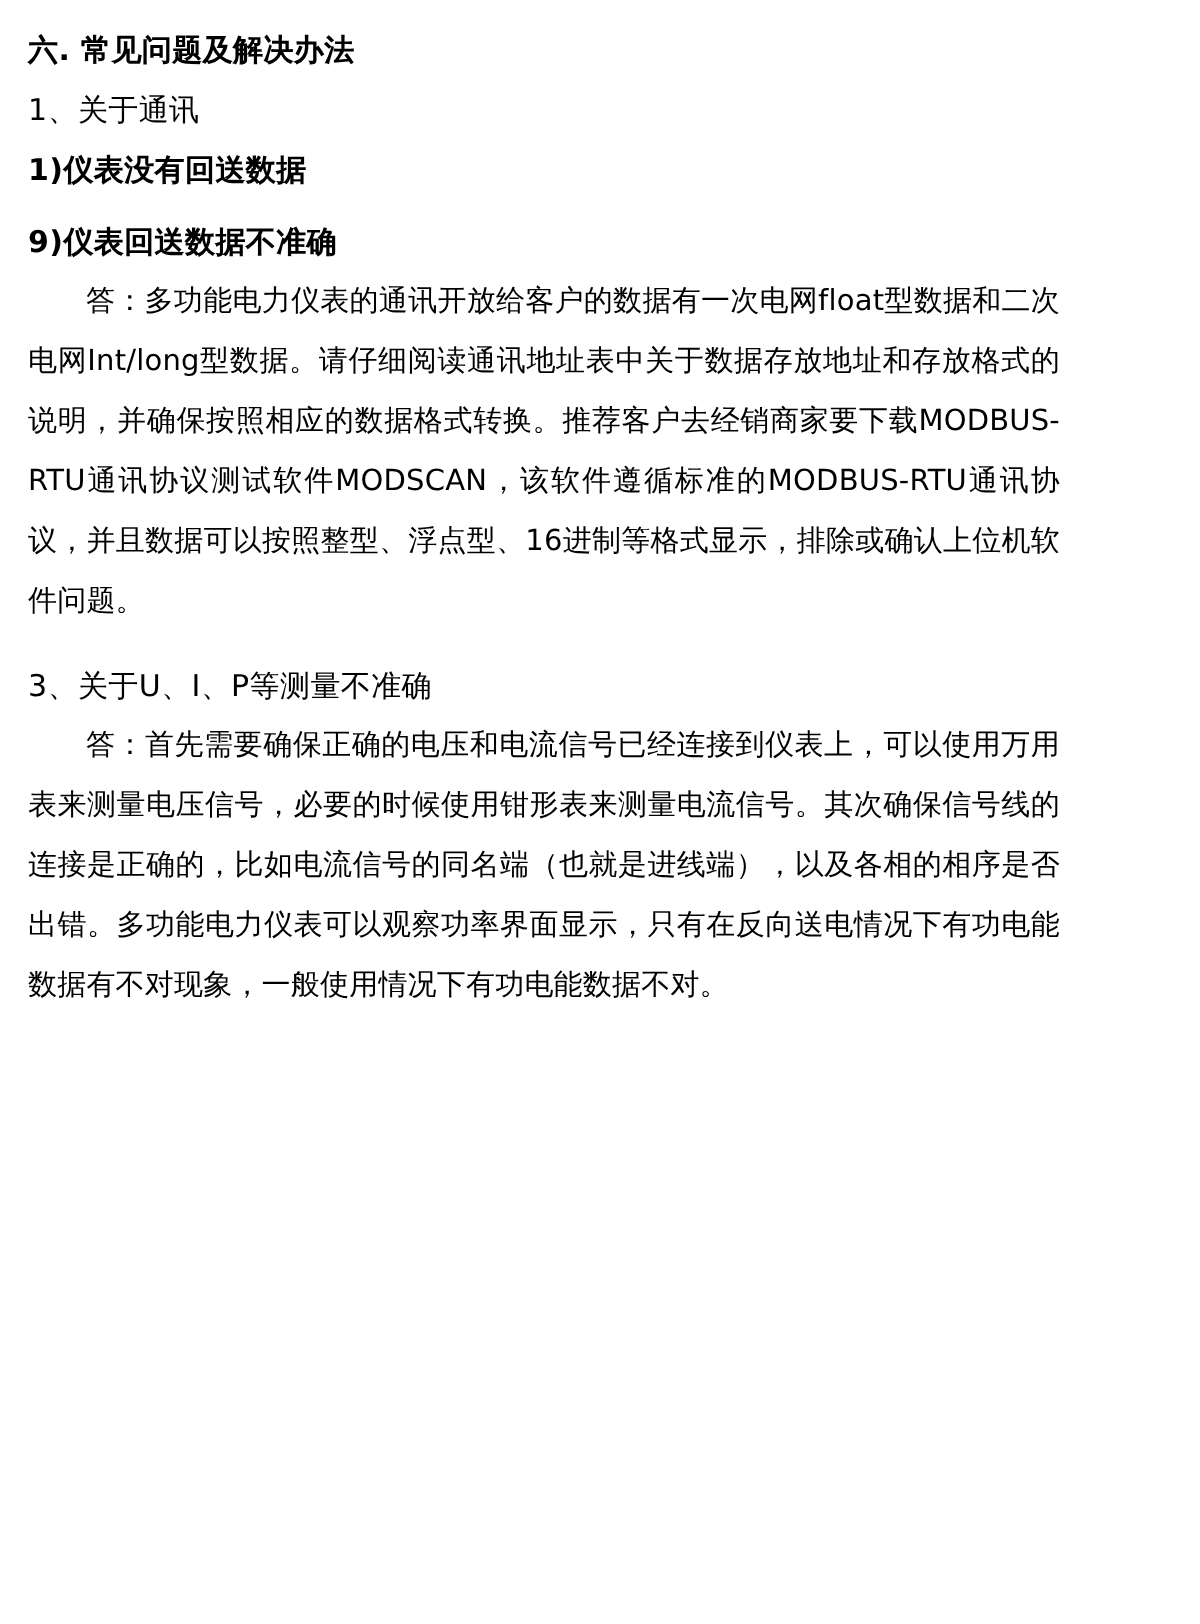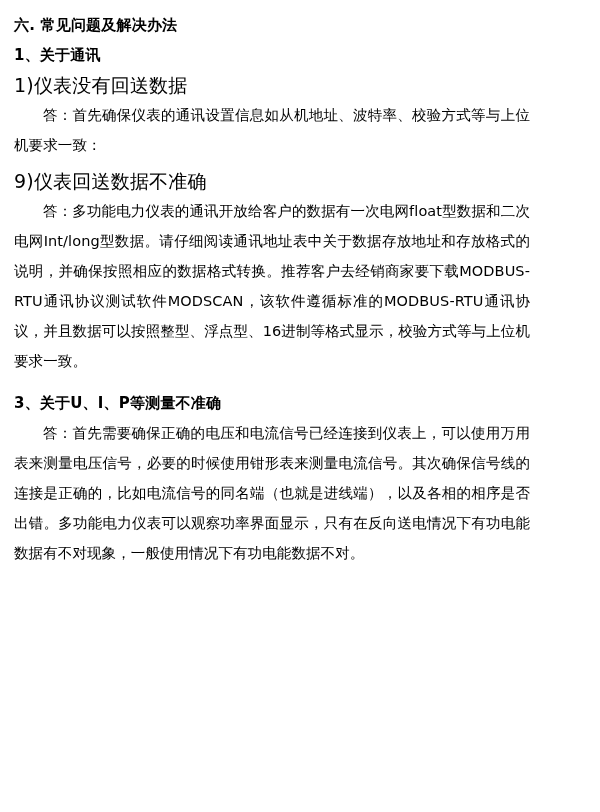--- a/index.html
+++ b/index.html
@@ -22,27 +22,27 @@
     position: relative;
   }
   .h1 {
     font-size: 15px;
     font-weight: bold;
     line-height: 30px;
     letter-spacing: 0.2px;
   }
   .h2 {
     font-size: 15px;
-    font-weight: bold;
+    font-weight: normal;
     line-height: 30px;
     letter-spacing: 0.2px;
   }
   .h3 {
-    font-size: 19px;
-    font-weight: normal;
+    font-size: 15px;
+    font-weight: bold;
     line-height: 30px;
     letter-spacing: 0.2px;
   }
   .para {
     font-size: 14.5px;
     line-height: 30px;
     text-align: justify;
     text-justify: inter-ideograph;
     letter-spacing: 0.1px;
   }
@@ -56,28 +56,27 @@
 <body>
 
 <div class="page">
 
   <div class="h1">六. 常见问题及解决办法</div>
 
   <div class="h2">1、关于通讯</div>
 
   <div class="h3">1)仪表没有回送数据</div>
 
-  <div class="para indent">答：首先确保仪表的通讯设置信息如从机地址、波特率、校验方式等与上位机要求一致：</div>
 
 
   <div class="spacer-sm"></div>
 
   <div class="h3">9)仪表回送数据不准确</div>
 
-  <div class="para indent">答：多功能电力仪表的通讯开放给客户的数据有一次电网float型数据和二次电网Int/long型数据。请仔细阅读通讯地址表中关于数据存放地址和存放格式的说明，并确保按照相应的数据格式转换。推荐客户去经销商家要下载MODBUS-RTU通讯协议测试软件MODSCAN，该软件遵循标准的MODBUS-RTU通讯协议，并且数据可以按照整型、浮点型、16进制等格式显示，校验方式等与上位机要求一致。</div>
+  <div class="para indent">答：多功能电力仪表的通讯开放给客户的数据有一次电网float型数据和二次电网Int/long型数据。请仔细阅读通讯地址表中关于数据存放地址和存放格式的说明，并确保按照相应的数据格式转换。推荐客户去经销商家要下载MODBUS-RTU通讯协议测试软件MODSCAN，该软件遵循标准的MODBUS-RTU通讯协议，并且数据可以按照整型、浮点型、16进制等格式显示，排除或确认上位机软件问题。</div>
 
   <div class="spacer-md"></div>
 
   <div class="h2">3、关于U、I、P等测量不准确</div>
 
   <div class="para indent">答：首先需要确保正确的电压和电流信号已经连接到仪表上，可以使用万用表来测量电压信号，必要的时候使用钳形表来测量电流信号。其次确保信号线的连接是正确的，比如电流信号的同名端（也就是进线端），以及各相的相序是否出错。多功能电力仪表可以观察功率界面显示，只有在反向送电情况下有功电能数据有不对现象，一般使用情况下有功电能数据不对。</div>
 
 </div>
 
 </body></html>

